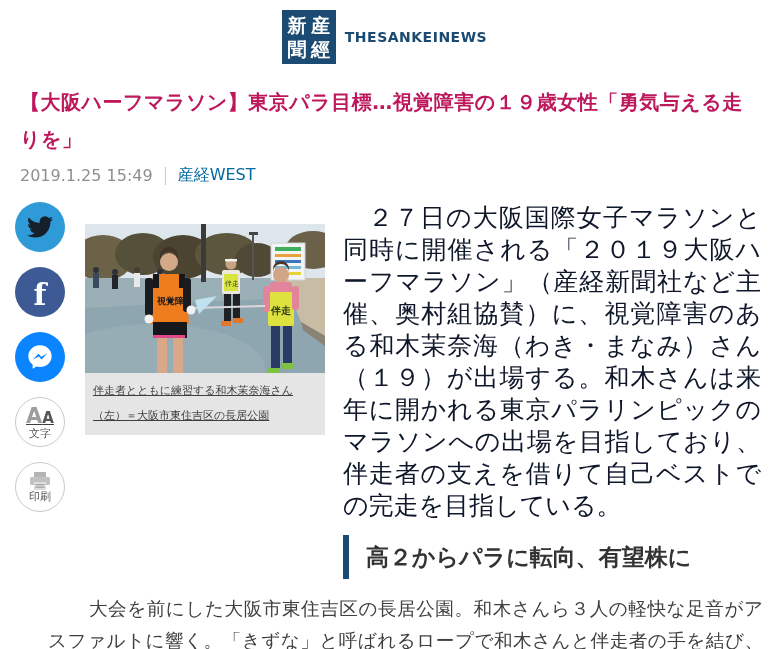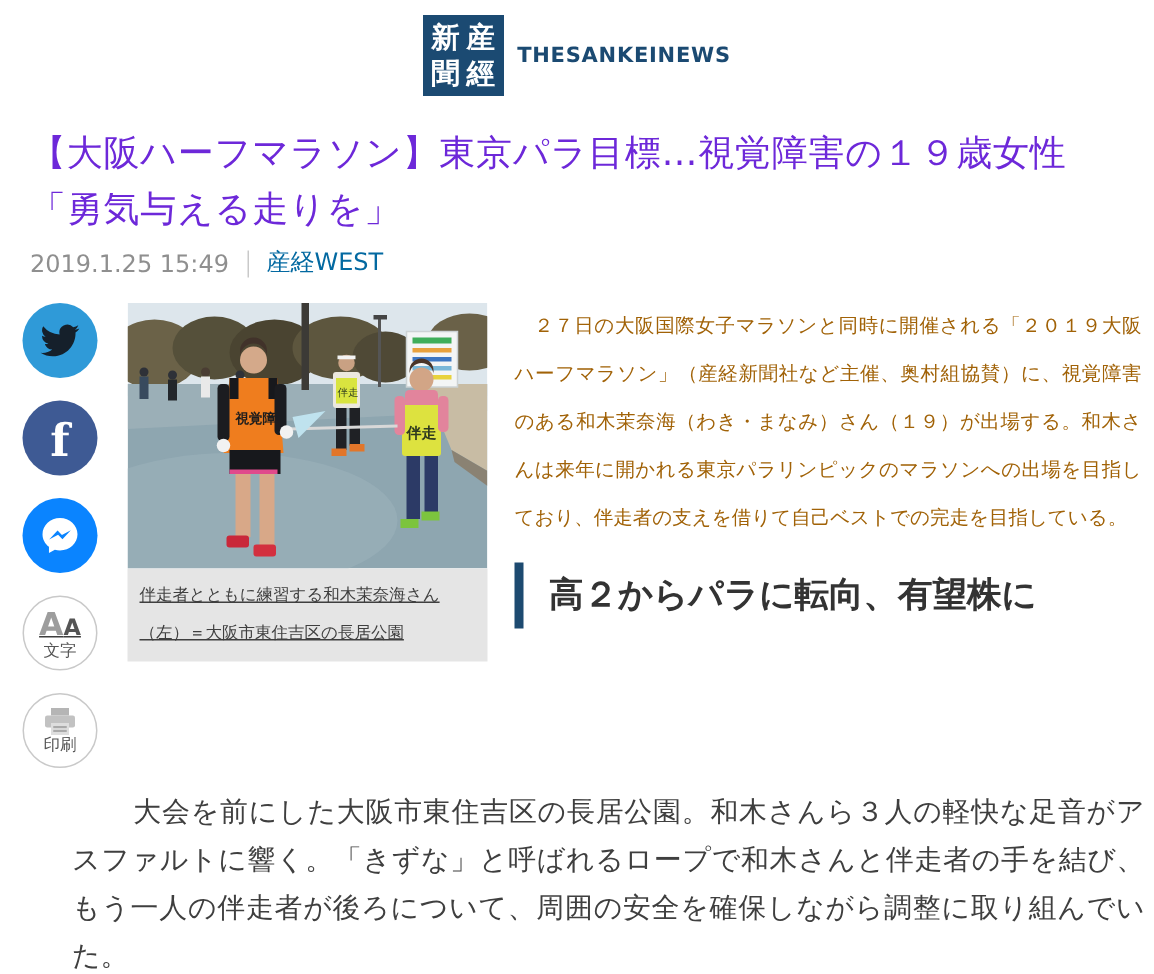--- a/index.html
+++ b/index.html
@@ -25,21 +25,21 @@
   }
   .logo-title { display: flex; flex-direction: row; justify-content: center; }
   .logo-title span {
     color: #1b4a72; font-weight: bold; font-size: 14px; line-height: 17px;
     letter-spacing: 0.5px;
   }
 
   
   h1.headline {
     margin: 20px 20px 0 20px;
-    font-size: 24px; line-height: 37px; font-weight: normal; color: #6d28d9;
+    font-size: 20px; line-height: 37px; font-weight: bold; color: #be185d;
     letter-spacing: 0.5px;
   }
   .meta { margin: 7px 20px 0 20px; font-size: 16px; display: flex; align-items: center; }
   .meta .date { color: #8f8f8f; }
   .meta .sep { width: 1px; height: 18px; background: #c9c9c9; margin: 0 12px; }
   .meta .category { color: #0369a1; text-decoration: none; cursor: pointer; }
 
   
   .content-row { display: flex; margin-top: 16px; padding: 0 8px 0 15px; }
 
@@ -53,30 +53,30 @@
   .share-facebook { background: #3e5a94; }
   .share-messenger { background: #0a84ff; }
   .share-outline { background: #fff; border: 1px solid #c9c9c9; }
   .fb-f { color: #fff; font-family: "DejaVu Serif", serif; font-weight: bold; font-size: 30px; line-height: 30px; margin-top: 6px; }
   .aa-row { line-height: 18px; margin-top: 2px; text-decoration: underline; }
   .aa-big { font-size: 21px; font-weight: bold; color: #9d9d9d; }
   .aa-small { font-size: 15px; font-weight: bold; color: #555; }
   .outline-label { font-size: 11px; color: #555; line-height: 13px; text-align: right; }
 
   .photo-col { width: 240px; flex: none; margin-left: 20px; }
-  .photo-frame { width: 240px; height: 177px; overflow: hidden; }
+  .photo-frame { width: 240px; height: 149px; overflow: hidden; margin-top: 22px; }
   .photo-caption {
     background: #e5e5e5; padding: 5px 8px 7px 8px;
     font-size: 11px; line-height: 25px; color: #3f3f3f; text-decoration: underline;
   }
 
   .text-col { flex: 1; padding-left: 18px; }
   .lead-par {
-    font-size: 13px; line-height: 32px; text-indent: 1em;
-    text-align: justify; color: #a16207;
+    font-size: 25px; line-height: 32px; text-indent: 1em;
+    text-align: justify; color: #0f172a;
   }
   .section-heading {
     margin-top: 13px; border-left: 6px solid #1d4a70; padding: 6px 0 6px 17px;
     font-size: 23px; line-height: 32px; font-weight: bold; color: #333;
   }
 
   
   .bottom-par {
     margin: 14px 6px 10px 48px;
     font-size: 18.6px; line-height: 32px; text-indent: 2.2em;

